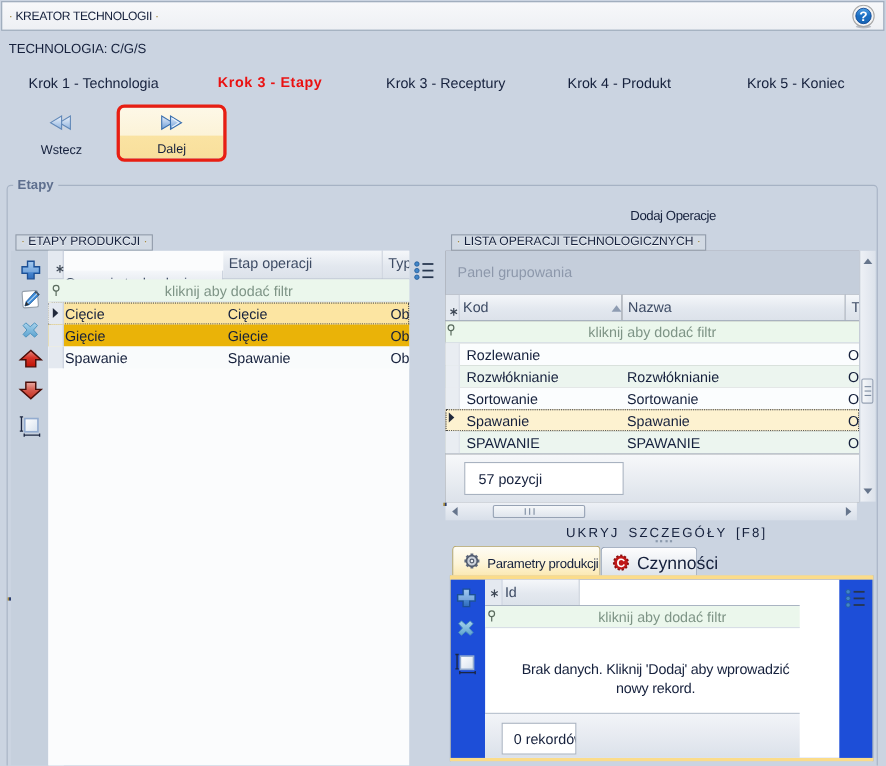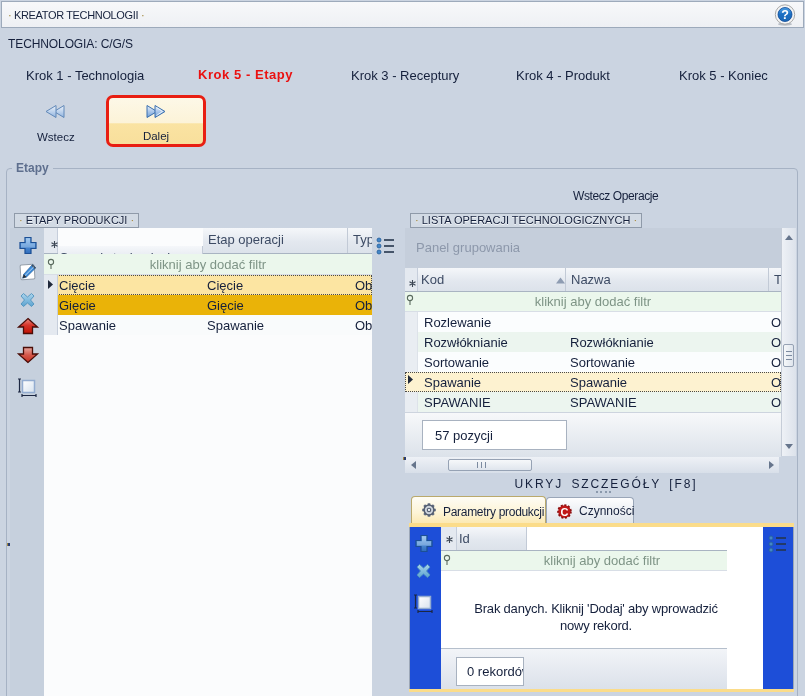--- a/index.html
+++ b/index.html
@@ -32,21 +32,21 @@
     </defs>
     <ellipse cx="11" cy="20.2" rx="7" ry="1.6" fill="#b9bec6"></ellipse>
     <circle cx="11" cy="10.5" r="9.7" fill="#f4f4f4" stroke="#a8a8a8" stroke-width="1"></circle>
     <circle cx="11" cy="10.5" r="7" fill="url(#hgrad)" stroke="#0d4795" stroke-width="0.8"></circle>
     <text x="11" y="15" font-size="12.5" font-weight="bold" fill="#ffffff" text-anchor="middle" font-family="Liberation Sans">?</text>
   </svg>
 
   <div class="abs" style="left:8px;top:37px;font-size:12px;letter-spacing:-0.1px;">TECHNOLOGIA: C/G/S</div>
 
   <div class="abs" style="left:26px;top:68px;">Krok 1 - Technologia</div>
-  <div class="abs" style="left:198px;top:67px;font-weight:bold;color:#ea1111;letter-spacing:0.55px;">Krok 5 - Etapy</div>
+  <div class="abs" style="left:198px;top:67px;font-weight:bold;color:#ea1111;letter-spacing:0.55px;">Krok 3 - Etapy</div>
   <div class="abs" style="left:351px;top:68px;">Krok 3 - Receptury</div>
   <div class="abs" style="left:516px;top:68px;">Krok 4 - Produkt</div>
   <div class="abs" style="left:679px;top:68px;">Krok 5 - Koniec</div>
 
   <svg class="abs" style="left:44px;top:104px" width="22" height="15" viewBox="0 0 22 15">
     <defs>
       <linearGradient id="chl" x1="0" y1="0" x2="0" y2="1">
       <stop offset="0" stop-color="#edf3fb"></stop>
         <stop offset="0.45" stop-color="#c3d6ee"></stop>
         <stop offset="1" stop-color="#8fb3de"></stop>
@@ -69,21 +69,21 @@
     </defs>
     <path d="M2,1.5 L12,7.5 L2,13.5 Z" fill="url(#chr)" stroke="#3a6fae" stroke-width="1"></path>
     <path d="M10,1.5 L20,7.5 L10,13.5 Z" fill="url(#chr)" stroke="#3a6fae" stroke-width="1"></path>
     <path d="M11.5,3.5 L17.5,7.5 L11.5,11.5" fill="none" stroke="#f0f6fc" stroke-width="1" opacity="0.9"></path>
   </svg>
   <div class="abs" style="left:106px;top:130px;width:100px;text-align:center;font-size:11.5px;">Dalej</div>
 
   <div class="abs" style="left:6px;top:168px;width:792px;height:560px;border:1px solid #a6b2c4;border-radius:4px;"></div>
   <div class="abs" style="left:12px;top:161px;background:#cbd4e1;padding:0 4px;color:#5e6f8e;font-weight:bold;font-size:12px;">Etapy</div>
 
-  <div class="abs" style="left:573px;top:189px;font-size:12px;letter-spacing:-0.4px;">Wstecz Operacje</div>
+  <div class="abs" style="left:573px;top:189px;font-size:12px;letter-spacing:-0.4px;">Dodaj Operacje</div>
 
   <div class="chip" style="left:14px;top:213px;"><span style="color:#a08438">·</span> ETAPY PRODUKCJI <span style="color:#a08438">·</span></div>
   <div class="chip" style="left:410px;top:213px;"><span style="color:#a08438">·</span> LISTA OPERACJI TECHNOLOGICZNYCH <span style="color:#a08438">·</span></div>
 
   <div class="abs" style="left:10px;top:228px;width:34px;height:468px;background:#c6d0dd;"></div>
   <div class="abs" id="lgrid" style="left:44px;top:228px;width:328px;height:468px;background:#fbfcfd;">
 
     <div class="abs" style="left:0;top:0;width:328px;height:26px;border-bottom:1px solid #a9b4c2;">
       <div class="hdrcell ind" style="left:0;width:14px;"></div>
       <div class="hdrcell" style="left:14px;width:145px;padding-left:1px;letter-spacing:-0.25px;margin-top:18px;">Operacja technologiczna</div>
@@ -193,21 +193,21 @@
     <span style="position:absolute;left:0;width:2px;height:2px;background:#8b99ac;"></span>
     <span style="position:absolute;left:4px;width:2px;height:2px;background:#8b99ac;"></span>
     <span style="position:absolute;left:9px;width:2px;height:2px;background:#8b99ac;"></span>
     <span style="position:absolute;left:13px;width:2px;height:2px;background:#8b99ac;"></span>
   </div>
 
   <div class="abs" style="left:411px;top:496px;width:135px;height:28px;border:1px solid #baa96b;border-bottom:none;border-radius:4px 4px 0 0;background:linear-gradient(#fefcf5,#fdf4d6 58%,#fbe8b0);">
     <div class="abs" style="left:31px;top:8px;font-size:12px;letter-spacing:-0.3px;white-space:nowrap;">Parametry produkcji</div>
   </div>
   <div class="abs" style="left:546px;top:497px;width:88px;height:27px;border:1px solid #9aa6b8;border-bottom:none;border-radius:4px 4px 0 0;background:linear-gradient(#fdfdfe,#dde3ea);">
-    <div class="abs" style="left:32px;top:6px;font-size:12px;white-space:nowrap;">Czynności</div>
+    <div class="abs" style="left:32px;top:6px;font-size:16px;white-space:nowrap;">Czynności</div>
   </div>
 
   <div class="abs" id="tabpage" style="left:409px;top:523px;width:385px;height:169px;background:#c5cfdc;border-left:1px solid #9ca7b7;border-right:1px solid #9ca7b7;">
     <div class="abs" style="left:-1px;top:0;width:385px;height:4px;background:#fbdc8a;"></div>
     <div class="abs" style="left:-1px;top:166px;width:385px;height:3px;background:#fbdc8a;"></div>
     <div class="abs" style="left:0px;top:4px;width:383px;height:162px;background:#1d4ed8;">
 
       <div class="abs" style="left:31px;top:0;width:322px;height:162px;background:#fff;">
 
         <div class="abs" style="left:0;top:0;width:286px;height:24px;border-bottom:1px solid #a9b4c2;">

